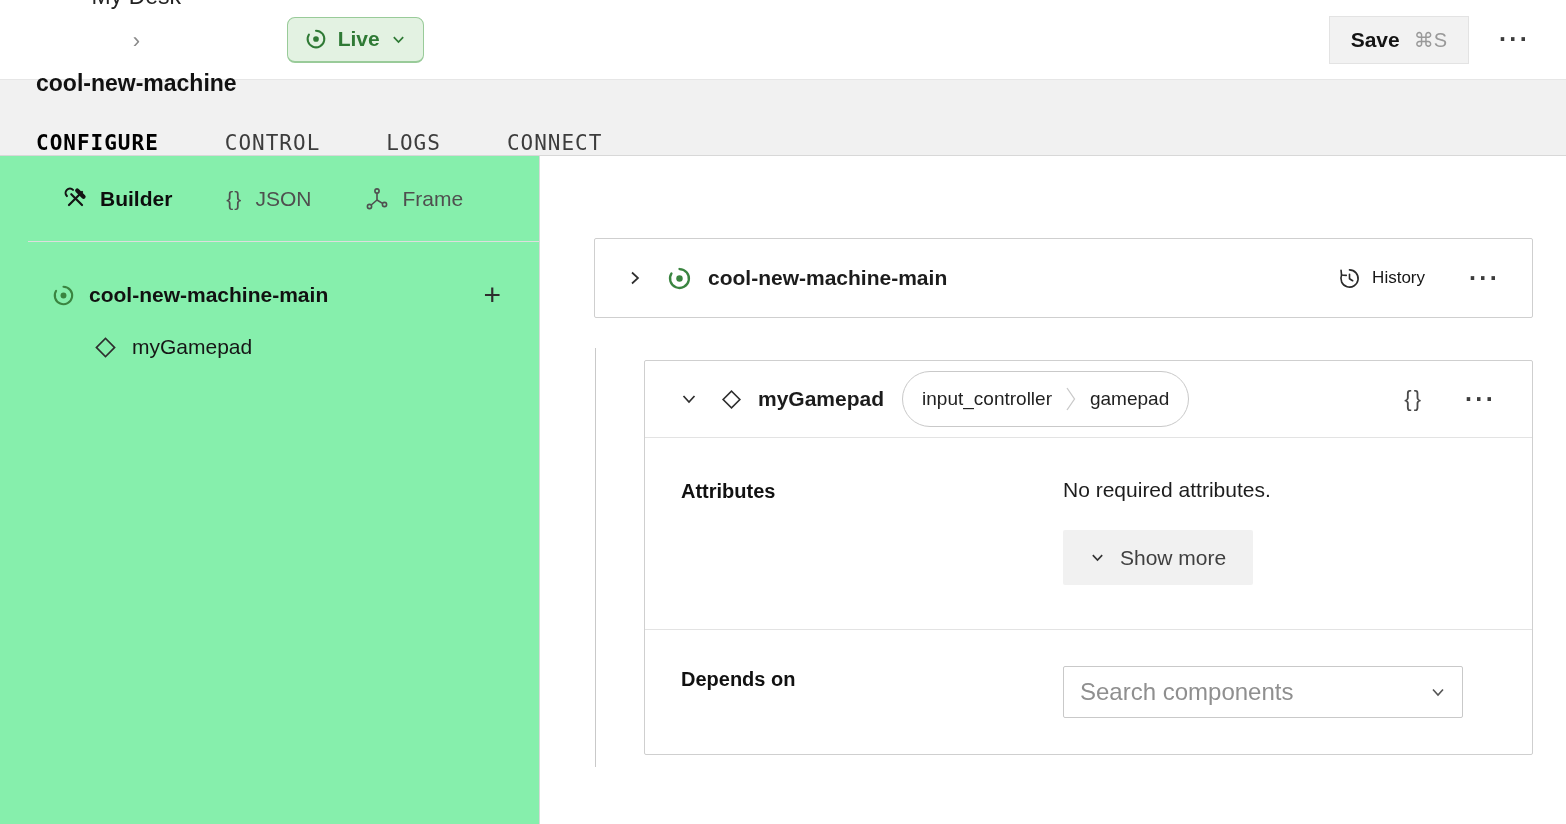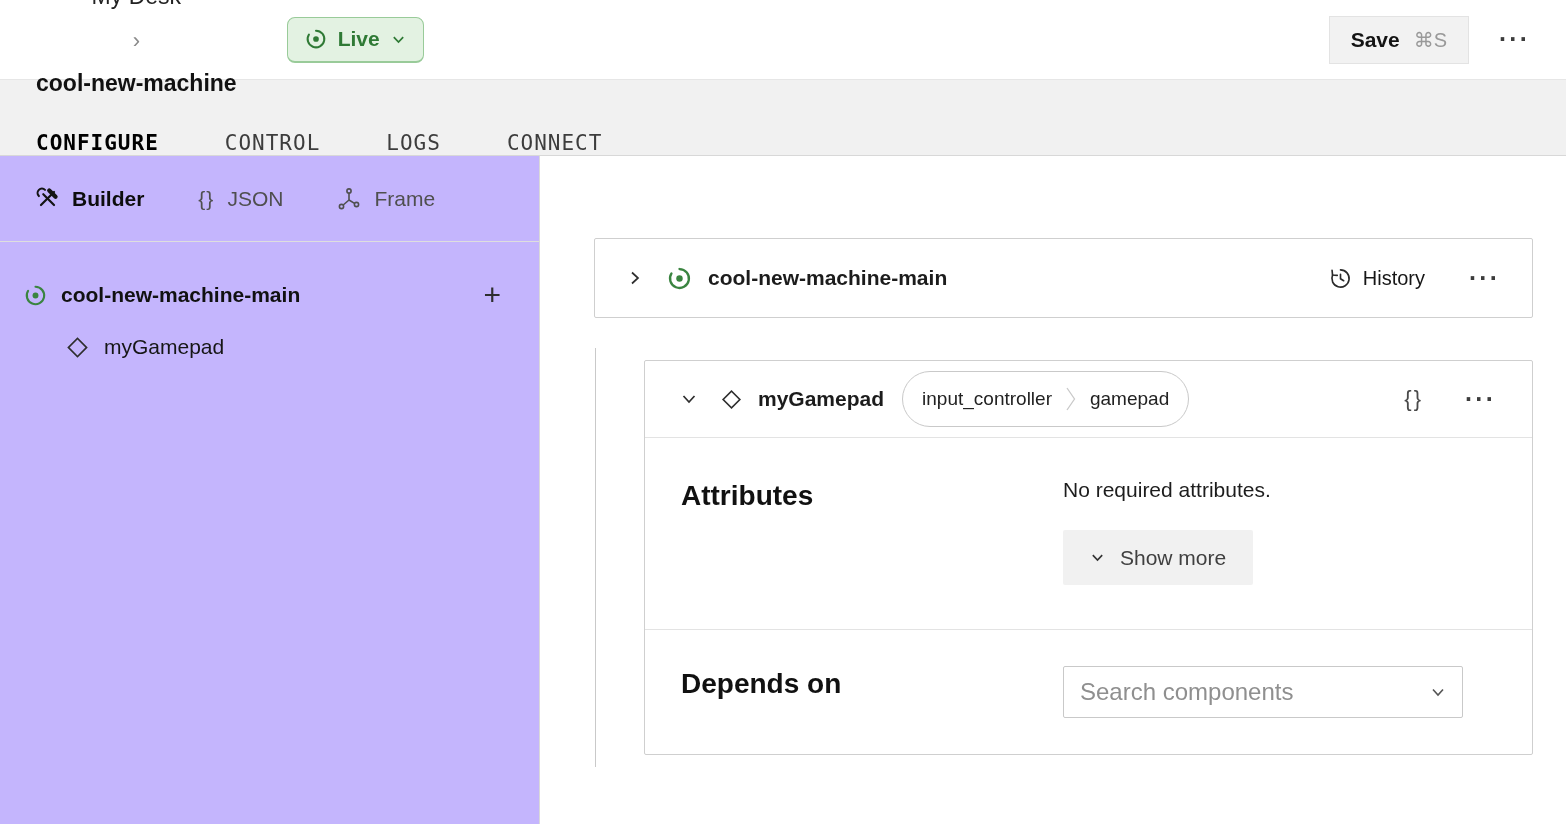--- a/index.html
+++ b/index.html
@@ -24,56 +24,56 @@
 
   
   .tabbar { height:76px; background:#f1f1f1; border-bottom:1px solid #d8d8d8; display:flex; align-items:flex-end; padding:0 36px; gap:66px; }
   .tab { font-family:"DejaVu Sans Mono","Liberation Mono",monospace; font-size:21px; letter-spacing:1px; color:#3d3d3d; cursor:pointer; }
   .tab.active { font-weight:700; color:#000; }
 
   
   .content { display:flex; height:668px; }
 
   
-  .sidebar { width:540px; background:#c4b5fd; border-right:1px solid #d9d9d9; display:flex; flex-direction:column; }
+  .sidebar { width:540px; background:#86efac; border-right:1px solid #d9d9d9; display:flex; flex-direction:column;padding-left:28px; }
   .modes { height:86px; flex:0 0 86px; display:flex; align-items:center; gap:54px; padding:0 36px; border-bottom:1px solid #dedede; }
   .mode { display:flex; align-items:center; gap:13px; font-size:21px; color:#4f4f4f; cursor:pointer; }
   .mode.active { color:#0d0d0d; font-weight:700; }
   .mode .braces-glyph { font-size:21px; letter-spacing:1px; color:#4f4f4f; }
   .tree { padding:28px 38px 0 24px; }
   .tree-root { display:flex; align-items:center; gap:14px; height:50px; cursor:pointer; }
   .tree-root-label { font-size:21px; font-weight:700; color:#111; }
   .tree-plus { margin-left:auto; font-size:30px; font-weight:300; color:#2e2e2e; cursor:pointer; line-height:1; }
   .tree-child { display:flex; align-items:center; gap:13px; height:54px; padding-left:40px; font-size:21px; color:#161616; cursor:pointer; }
 
   
   .main { flex:1; padding:82px 33px 0 54px; background:#fff; overflow:hidden; }
   .part-card { height:80px; border:1px solid #cfcfcf; border-radius:2px; display:flex; align-items:center; padding:0 32px; background:#fff; }
   .part-title { font-size:21px; font-weight:700; margin-left:16px; }
   .part-card .machine-icon { margin-left:24px; }
-  .history { margin-left:auto; display:flex; align-items:center; gap:11px; font-size:20px; color:#161616; cursor:pointer;text-align:center; }
+  .history { margin-left:auto; display:flex; align-items:center; gap:11px; font-size:17px; color:#161616; cursor:pointer;text-align:center; }
   .part-card .menu-dots { margin-left:44px; }
 
   .nest { position:relative; margin-top:42px; padding-left:50px; padding-bottom:12px; }
   .nest-line { position:absolute; left:1px; top:-12px; bottom:0; width:1px; background:#c9c9c9; }
 
   .comp-card { border:1px solid #cfcfcf; border-radius:2px; background:#fff; }
   .comp-header { height:76px; display:flex; align-items:center; padding:0 36px; }
   .comp-header .diamond { margin-left:22px; }
   .comp-title { font-size:21px; font-weight:700; margin-left:14px; }
   .badge-pill { margin-left:18px; display:flex; align-items:center; height:56px; border:1px solid #c9c9c9; border-radius:999px; overflow:hidden; font-size:19px; color:#222; background:#fff; }
   .badge-seg { padding:0 16px; display:flex; align-items:center; height:100%; }
   .badge-seg.first { padding-left:19px; padding-right:13px; }
   .badge-seg.second { padding-left:13px; padding-right:19px; }
   .comp-icons { margin-left:auto; display:flex; align-items:center; gap:42px; }
   .braces-btn { font-size:22px; color:#4a4a4a; letter-spacing:2px; cursor:pointer; }
 
   .card-row { display:flex; border-top:1px solid #e3e3e3; padding:40px 36px 44px; }
   .card-row.depends { padding:36px 36px 36px; }
-  .row-label { width:382px; font-size:28px; font-weight:700; color:#111; padding-top:2px; }
+  .row-label { width:382px; font-size:20px; font-weight:700; color:#111; padding-top:2px; }
   .row-value { flex:1; }
   .empty-text { font-size:21px; color:#1d1d1d; }
   .show-more { margin-top:28px; display:inline-flex; align-items:center; gap:15px; height:55px; padding:0 27px;
                background:#f1f1f1; border:none; border-radius:2px; font-size:21px; color:#404040; cursor:pointer; font-family:inherit; }
   .select-box { width:400px; height:52px; border:1px solid #c9c9c9; border-radius:2px; background:#fff; display:flex; align-items:center; padding:0 16px; }
   .select-box input { flex:1; border:none; outline:none; font-size:24px; color:#c2410c; background:transparent; font-family:Liberation Sans, sans-serif; min-width:0; }
   .select-box input::placeholder { color:#8f8f8f; }
 
   svg { display:block; flex:none; }
 </style>

